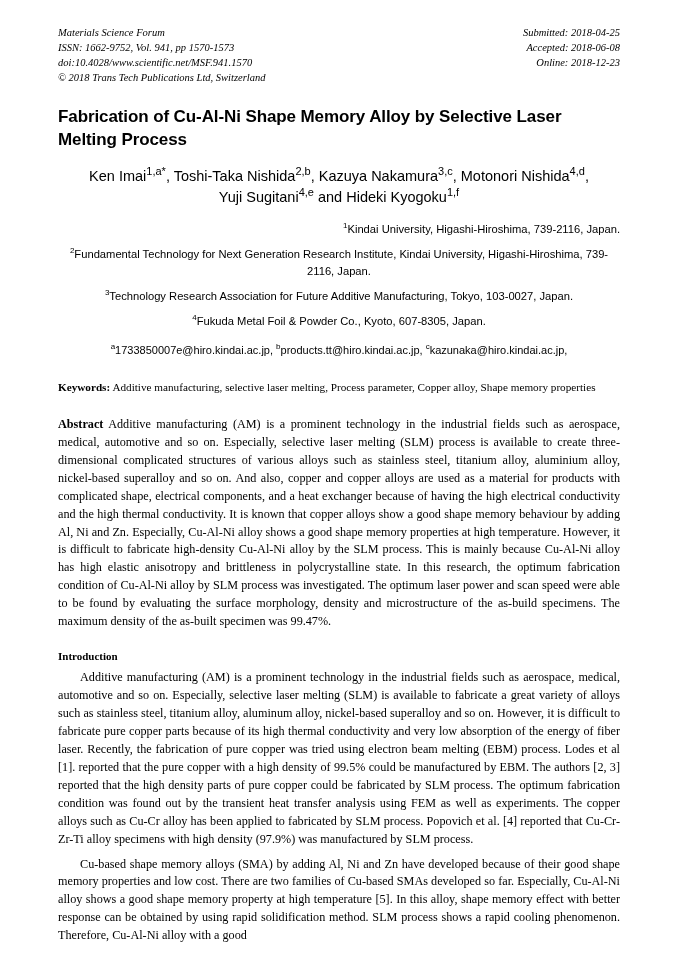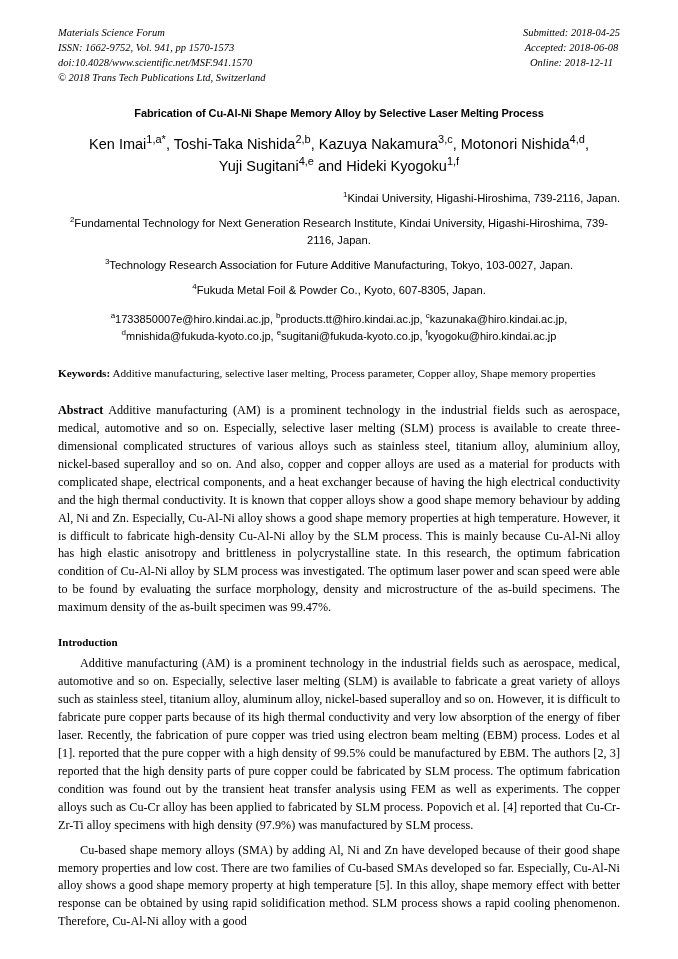--- a/index.html
+++ b/index.html
@@ -28,29 +28,29 @@
     justify-content: space-between;
     align-items: flex-start;
     font-size: 10.5px;
     font-style: italic;
     line-height: 1.42;
   }
   .header-left div, .header-right div {
     white-space: nowrap;
   }
   .header-right {
-    text-align: center;
+    text-align: right;
   }
 
   
   .title {
     margin-top: 20px;
-    text-align: center;
+    text-align: left;
     font-family: "Liberation Sans", sans-serif;
-    font-size: 11px;
+    font-size: 17px;
     font-weight: bold;
     line-height: 1.35;
     letter-spacing: -0.1px;
   }
 
   
   .authors {
     margin-top: 14px;
     text-align: center;
     font-family: "Liberation Sans", sans-serif;
@@ -133,21 +133,21 @@
   <div class="header">
     <div class="header-left">
       <div>Materials Science Forum</div>
       <div>ISSN: 1662-9752, Vol. 941, pp 1570-1573</div>
       <div>doi:10.4028/www.scientific.net/MSF.941.1570</div>
       <div>© 2018 Trans Tech Publications Ltd, Switzerland</div>
     </div>
     <div class="header-right">
       <div>Submitted: 2018-04-25</div>
       <div>Accepted: 2018-06-08</div>
-      <div>Online: 2018-12-11</div>
+      <div>Online: 2018-12-23</div>
     </div>
   </div>
 
   <div class="title">Fabrication of Cu-Al-Ni Shape Memory Alloy by Selective Laser Melting Process</div>
 
   <div class="authors">
     <div>
       <span><span>Ken Imai</span><sup>1,a*</sup></span><span><span>, Toshi-Taka Nishida</span><sup>2,b</sup></span><span><span>, Kazuya Nakamura</span><sup>3,c</sup></span><span><span>, Motonori Nishida</span><sup>4,d</sup></span><span>,</span>
     </div>
     <div>
@@ -157,21 +157,20 @@
 
   <div class="affils">
     <div class="affil"><sup>1</sup><span>Kindai University, Higashi-Hiroshima, 739-2116, Japan.</span></div>
     <div class="affil"><sup>2</sup><span>Fundamental Technology for Next Generation Research Institute, Kindai University, Higashi-Hiroshima, 739-2116, Japan.</span></div>
     <div class="affil"><sup>3</sup><span>Technology Research Association for Future Additive Manufacturing, Tokyo, 103-0027, Japan.</span></div>
     <div class="affil"><sup>4</sup><span>Fukuda Metal Foil &amp; Powder Co., Kyoto, 607-8305, Japan.</span></div>
   </div>
 
   <div class="emails">
     <div><sup>a</sup><span>1733850007e@hiro.kindai.ac.jp, </span><sup>b</sup><span>products.tt@hiro.kindai.ac.jp, </span><sup>c</sup><span>kazunaka@hiro.kindai.ac.jp,</span></div>
-    <div><sup>d</sup><span>mnishida@fukuda-kyoto.co.jp, </span><sup>e</sup><span>sugitani@fukuda-kyoto.co.jp, </span><sup>f</sup><span>kyogoku@hiro.kindai.ac.jp</span></div>
   </div>
 
   <div class="keywords">
     <b>Keywords:</b><span> Additive manufacturing, selective laser melting, Process parameter, Copper alloy, Shape memory properties</span>
   </div>
 
   <div class="abstract">
     <span class="lbl">Abstract</span><span> Additive manufacturing (AM) is a prominent technology in the industrial fields such as aerospace, medical, automotive and so on. Especially, selective laser melting (SLM) process is available to create three-dimensional complicated structures of various alloys such as stainless steel, titanium alloy, aluminium alloy, nickel-based superalloy and so on. And also, copper and copper alloys are used as a material for products with complicated shape, electrical components, and a heat exchanger because of having the high electrical conductivity and the high thermal conductivity. It is known that copper alloys show a good shape memory behaviour by adding Al, Ni and Zn. Especially, Cu-Al-Ni alloy shows a good shape memory properties at high temperature. However, it is difficult to fabricate high-density Cu-Al-Ni alloy by the SLM process. This is mainly because Cu-Al-Ni alloy has high elastic anisotropy and brittleness in polycrystalline state. In this research, the optimum fabrication condition of Cu-Al-Ni alloy by SLM process was investigated. The optimum laser power and scan speed were able to be found by evaluating the surface morphology, density and microstructure of the as-build specimens. The maximum density of the as-built specimen was 99.47%.</span>
   </div>
 

